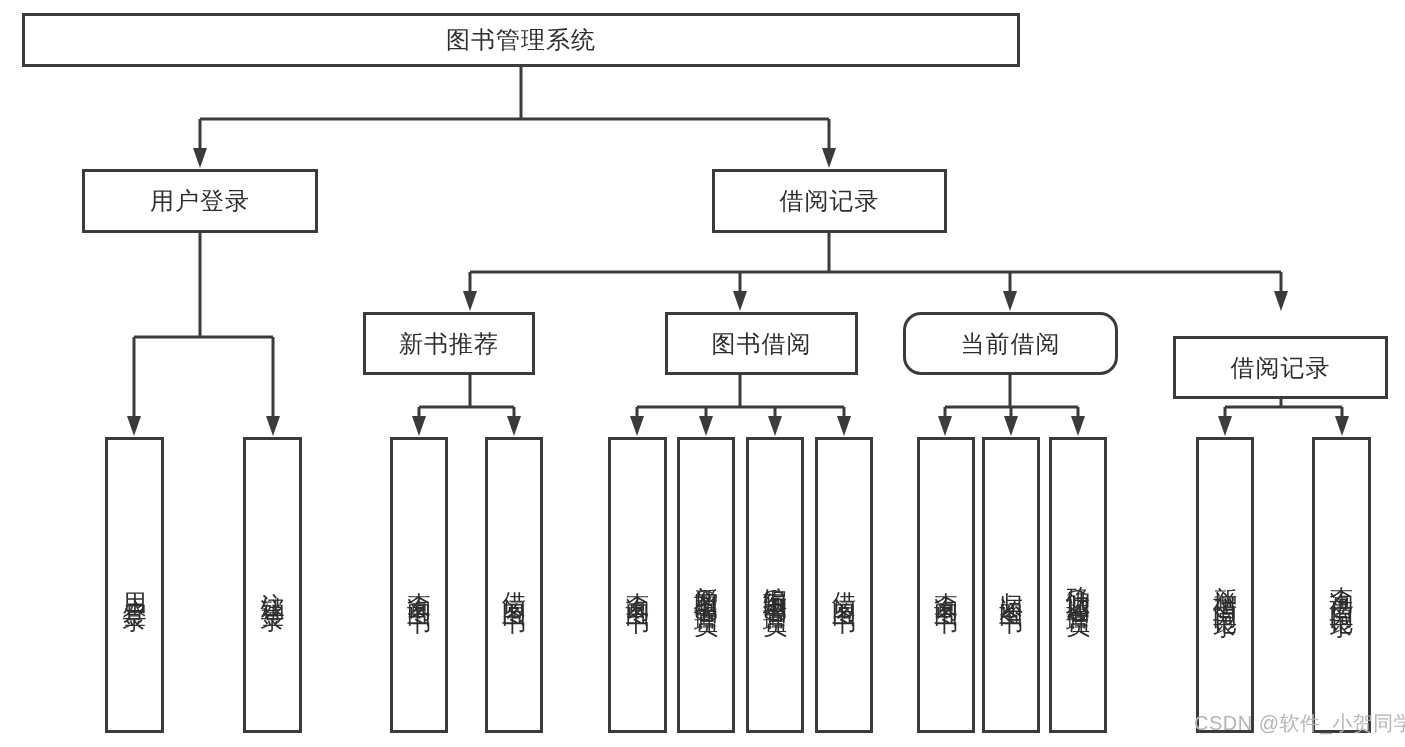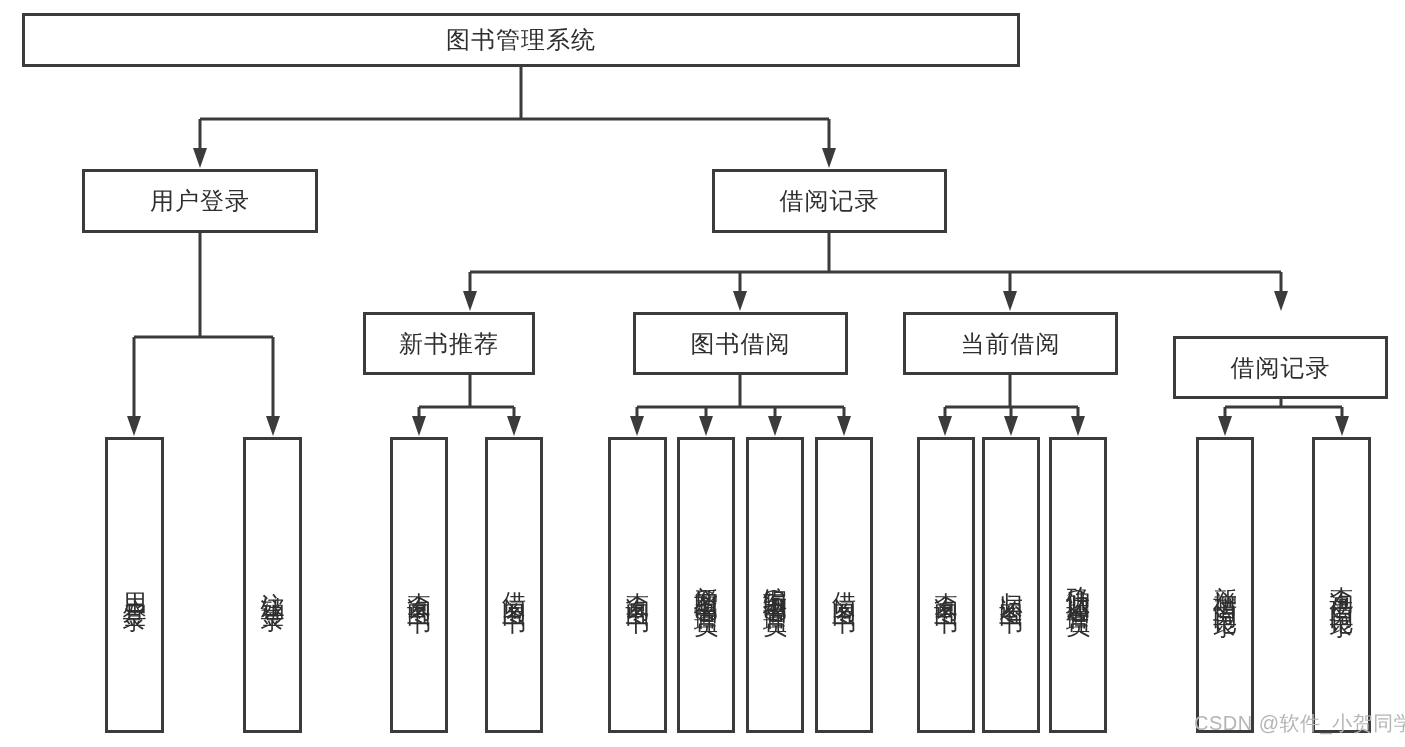--- a/index.html
+++ b/index.html
@@ -102,24 +102,24 @@
   <div class="node h-node" style="left:82px; top:169px; width:236px; height:64px;">
     <span>用户登录</span>
   </div>
   <div class="node h-node" style="left:712px; top:169px; width:235px; height:64px;">
     <span>借阅记录</span>
   </div>
 
   <div class="node h-node" style="left:363px; top:312px; width:172px; height:63px;text-align:center;">
     <span>新书推荐</span>
   </div>
-  <div class="node h-node" style="left:633px; top:312px; width:215px; height:63px;justify-content:center;">
+  <div class="node h-node" style="left:665px; top:312px; width:193px; height:63px;justify-content:center;">
     <span>图书借阅</span>
   </div>
-  <div class="node h-node" style="left:903px; top:312px; width:215px; height:63px;">
+  <div class="node h-node" style="left:903px; top:312px; width:215px; height:63px;border-radius:18px;">
     <span>当前借阅</span>
   </div>
   <div class="node h-node" style="left:1173px; top:312px; width:215px; height:63px;margin-top:24px;">
     <span>借阅记录</span>
   </div>
 
   <div class="node v-node" style="left:105px; top:437px; width:59px; height:296px;">
     <span class="vtext">用户登录</span>
   </div>
   <div class="node v-node" style="left:243px; top:437px; width:59px; height:296px;">

